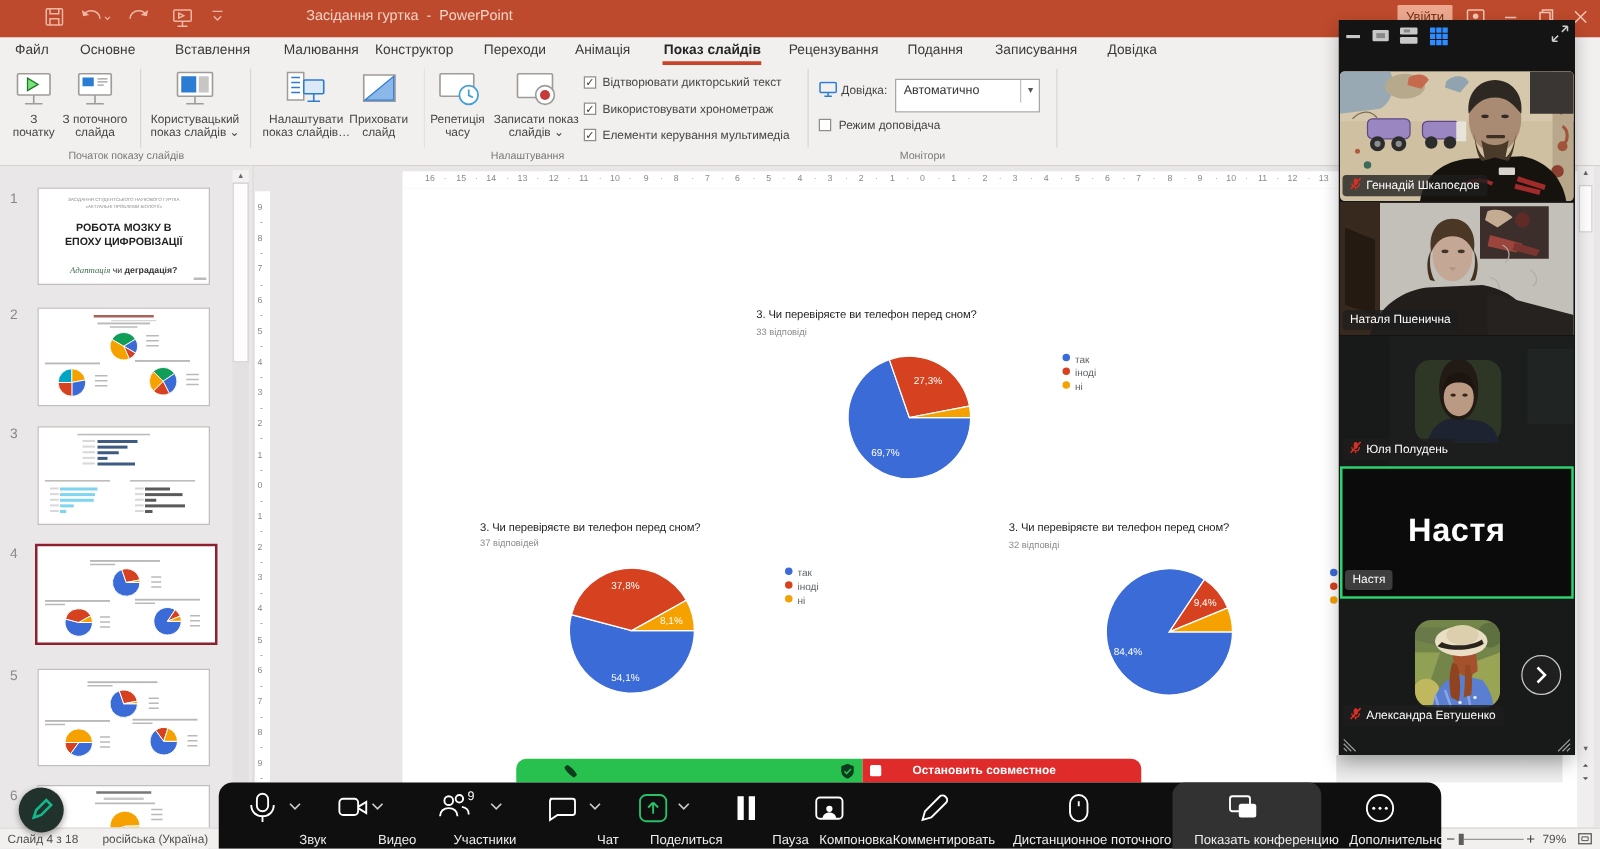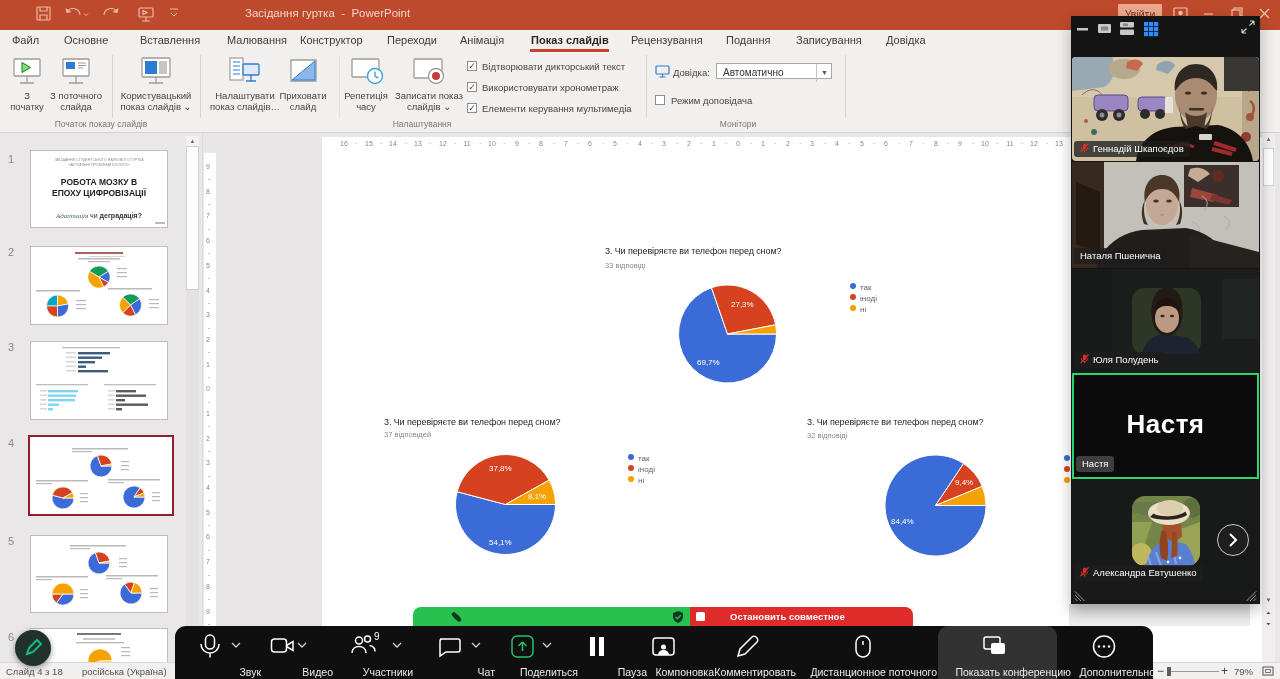--- a/index.html
+++ b/index.html
@@ -157,21 +157,21 @@
     <div class="cblbl" style="left:482px;top:9px">Відтворювати дикторський текст</div>
 <div class="cbx" style="left:467px;top:30px">✓</div>
     <div class="cblbl" style="left:482px;top:30px">Використовувати хронометраж</div>
 <div class="cbx" style="left:467px;top:51px">✓</div>
     <div class="cblbl" style="left:482px;top:51px">Елементи керування мультимедіа</div>
 <svg class="ab" style="left:655px;top:13px" width="16" height="13" viewBox="0 0 16 13" fill="none" stroke="#2b7cd3" stroke-width="1.2">
       <rect x="1" y="1" width="13" height="8" rx="1"></rect>
       <path d="M7.5 9v3M4.5 12h6"></path>
     </svg>
 <div class="cblbl" style="left:673px;top:15px">Довідка:</div>
-<div class="ab" style="left:716px;top:11px;width:116px;height:16px;background:#fff;border:1px solid #a9a7a5">
+<div class="ab" style="left:716px;top:11px;width:116px;height:27px;background:#fff;border:1px solid #a9a7a5">
  <span class="ab" style="left:6px;top:3px;font-size:10px;color:#333">Автоматично</span>
  <div class="ab" style="left:99px;top:0;width:16px;height:18px;border-left:1px solid #c4c2c0;color:#555;font-size:7px;text-align:center;line-height:18px">▼</div>
 </div>
 <div class="cbx" style="left:655px;top:43px"></div>
     <div class="cblbl" style="left:671px;top:43px">Режим доповідача</div>
 <div class="rgrp" style="left:31px;top:67px;width:140px">Початок показу слайдів</div>
 <div class="rgrp" style="left:382px;top:67px;width:80px">Налаштування</div>
 <div class="rgrp" style="left:708px;top:67px;width:60px">Монітори</div>
 </div>
 

